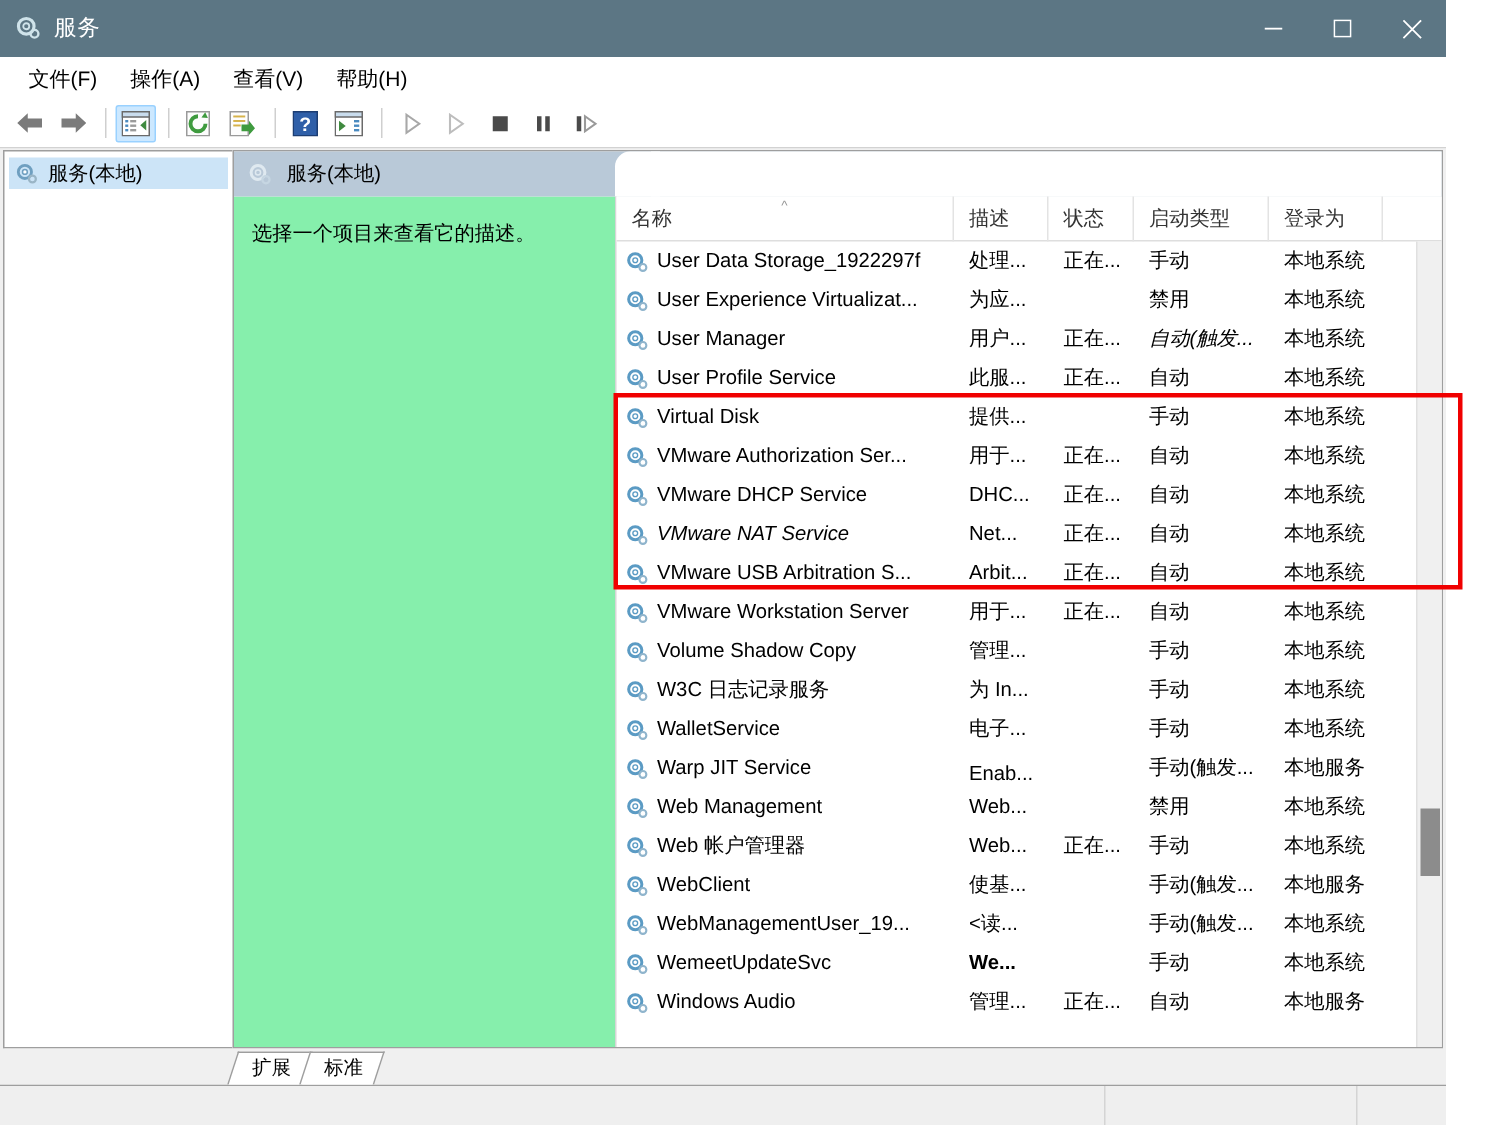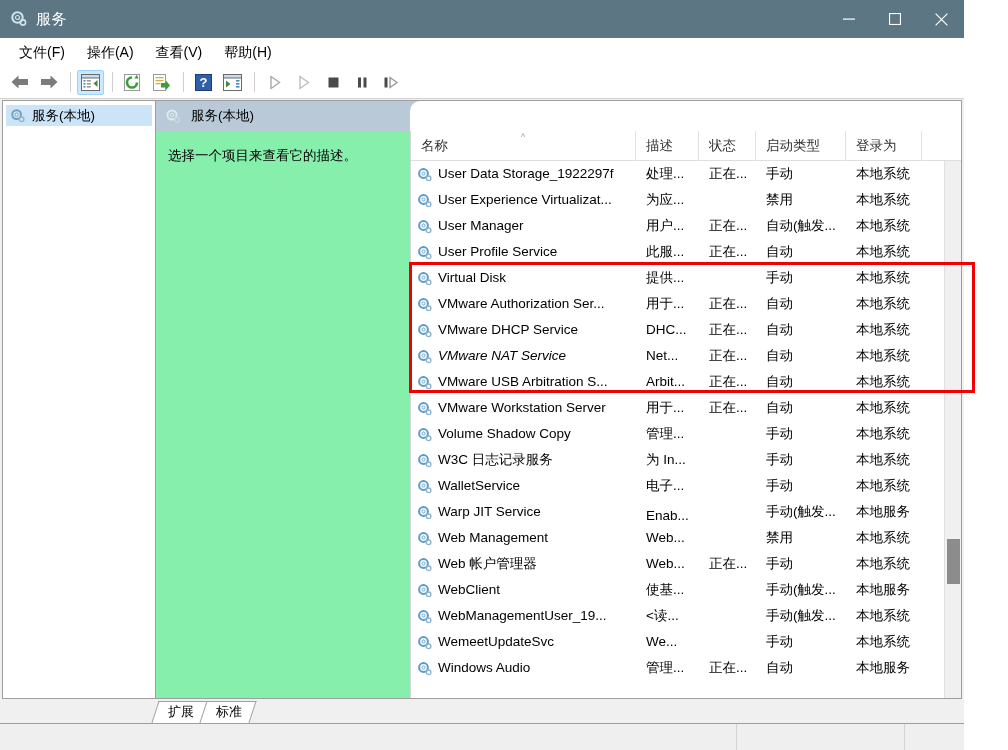--- a/index.html
+++ b/index.html
@@ -459,21 +459,21 @@
                   <div class="cell name" style="width: 225px;">
                     <span class="svc-icon"><svg viewBox="0 0 16 16" width="16" height="16">
                         <circle cx="6.5" cy="6.5" r="4.4" fill="none" stroke="#5b9bc4" stroke-width="2"></circle>
                         <circle cx="6.5" cy="6.5" r="1.6" fill="#ffffff" stroke="#5b9bc4" stroke-width="0.9"></circle>
                         <circle cx="11.6" cy="11.3" r="2.3" fill="none" stroke="#8fb4cc" stroke-width="1.4"></circle>
                       </svg></span>
                     <span>User Manager</span>
                   </div>
                   <div class="cell" style="width: 63px;">用户...</div>
                   <div class="cell" style="width: 57px;">正在...</div>
-                  <div class="cell" style="width: 90px;">自动(触发...</div>
+                  <div class="cell" style="width: 90px; font-style: italic;">自动(触发...</div>
                   <div class="cell" style="width: 76px;">本地系统</div>
                 </div>
                 <div class="srow">
                   <div class="cell name" style="width: 225px;">
                     <span class="svc-icon"><svg viewBox="0 0 16 16" width="16" height="16">
                         <circle cx="6.5" cy="6.5" r="4.4" fill="none" stroke="#5b9bc4" stroke-width="2"></circle>
                         <circle cx="6.5" cy="6.5" r="1.6" fill="#ffffff" stroke="#5b9bc4" stroke-width="0.9"></circle>
                         <circle cx="11.6" cy="11.3" r="2.3" fill="none" stroke="#8fb4cc" stroke-width="1.4"></circle>
                       </svg></span>
                     <span>User Profile Service</span>
@@ -681,21 +681,21 @@
                 </div>
                 <div class="srow">
                   <div class="cell name" style="width: 225px;">
                     <span class="svc-icon"><svg viewBox="0 0 16 16" width="16" height="16">
                         <circle cx="6.5" cy="6.5" r="4.4" fill="none" stroke="#5b9bc4" stroke-width="2"></circle>
                         <circle cx="6.5" cy="6.5" r="1.6" fill="#ffffff" stroke="#5b9bc4" stroke-width="0.9"></circle>
                         <circle cx="11.6" cy="11.3" r="2.3" fill="none" stroke="#8fb4cc" stroke-width="1.4"></circle>
                       </svg></span>
                     <span>WemeetUpdateSvc</span>
                   </div>
-                  <div class="cell" style="width: 63px;">We...</div>
+                  <div class="cell" style="width: 63px; font-weight: bold;">We...</div>
                   <div class="cell" style="width: 57px;"></div>
                   <div class="cell" style="width: 90px;">手动</div>
                   <div class="cell" style="width: 76px;">本地系统</div>
                 </div>
                 <div class="srow">
                   <div class="cell name" style="width: 225px;">
                     <span class="svc-icon"><svg viewBox="0 0 16 16" width="16" height="16">
                         <circle cx="6.5" cy="6.5" r="4.4" fill="none" stroke="#5b9bc4" stroke-width="2"></circle>
                         <circle cx="6.5" cy="6.5" r="1.6" fill="#ffffff" stroke="#5b9bc4" stroke-width="0.9"></circle>
                         <circle cx="11.6" cy="11.3" r="2.3" fill="none" stroke="#8fb4cc" stroke-width="1.4"></circle>

